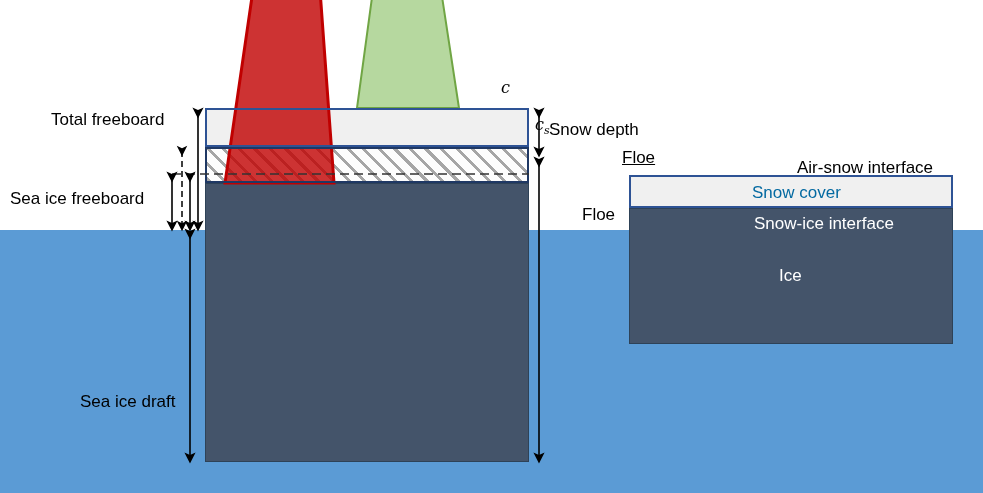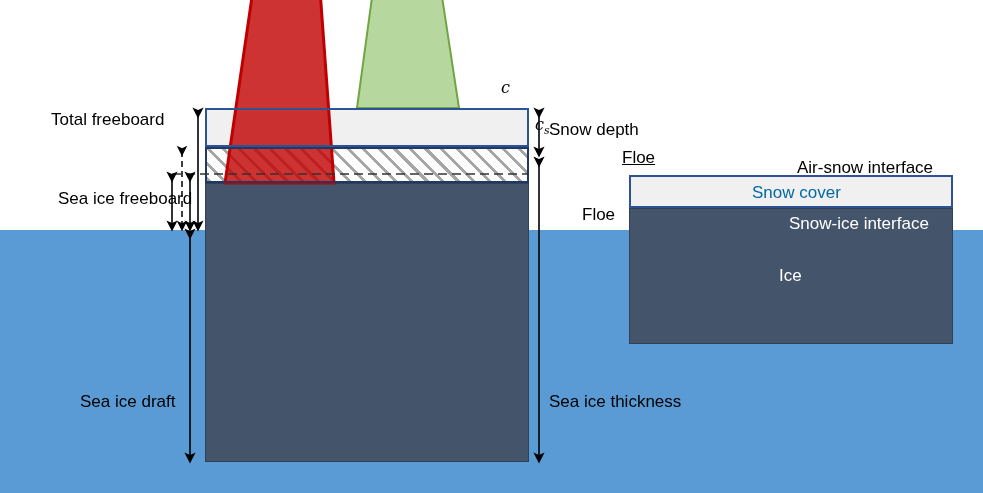--- a/index.html
+++ b/index.html
@@ -173,37 +173,36 @@
     </g>
 
     <g>
       <line x1="539" y1="162" x2="539" y2="458" stroke="#000" stroke-width="1.6" marker-start="url(#ah)" marker-end="url(#ah)"></line>
     </g>
   </svg>
 
   <div class="lbl" style="left:51px; top:110px;">Total freeboard</div>
 
 
-  <div class="lbl" style="left:10px; top:189px;margin-left:48px;">Sea ice freeboard</div>
+  <div class="lbl" style="left:10px; top:189px;">Sea ice freeboard</div>
 
   <div class="lbl" style="left:80px; top:392px;">Sea ice draft</div>
 
   <div class="lbl" style="left:549px; top:120px;">Snow depth</div>
 
-  <div class="lbl" style="left:549px; top:392px;">Sea ice thickness</div>
 
   <div class="lbl" style="left:622px; top:148px;text-decoration:underline;">Floe</div>
 
   <div class="lbl" style="left:582px; top:205px;">Floe</div>
 
   <div class="lbl" style="left:797px; top:158px;">Air-snow interface</div>
 
   <div class="lbl lbl-dark" style="left:752px; top:183px;">Snow cover</div>
 
-  <div class="lbl lbl-white" style="left:789px; top:214px;">Snow-ice interface</div>
+  <div class="lbl lbl-white" style="left:754px; top:214px;">Snow-ice interface</div>
 
   <div class="lbl lbl-white" style="left:779px; top:266px;">Ice</div>
 
   <div class="math" style="left:501px; top:78px;">c</div>
 
   <div class="math" style="left:496px; top:115px;margin-left:39px;"><span>c</span><sub>s</sub></div>
 
 </div>
 
 </body></html>

